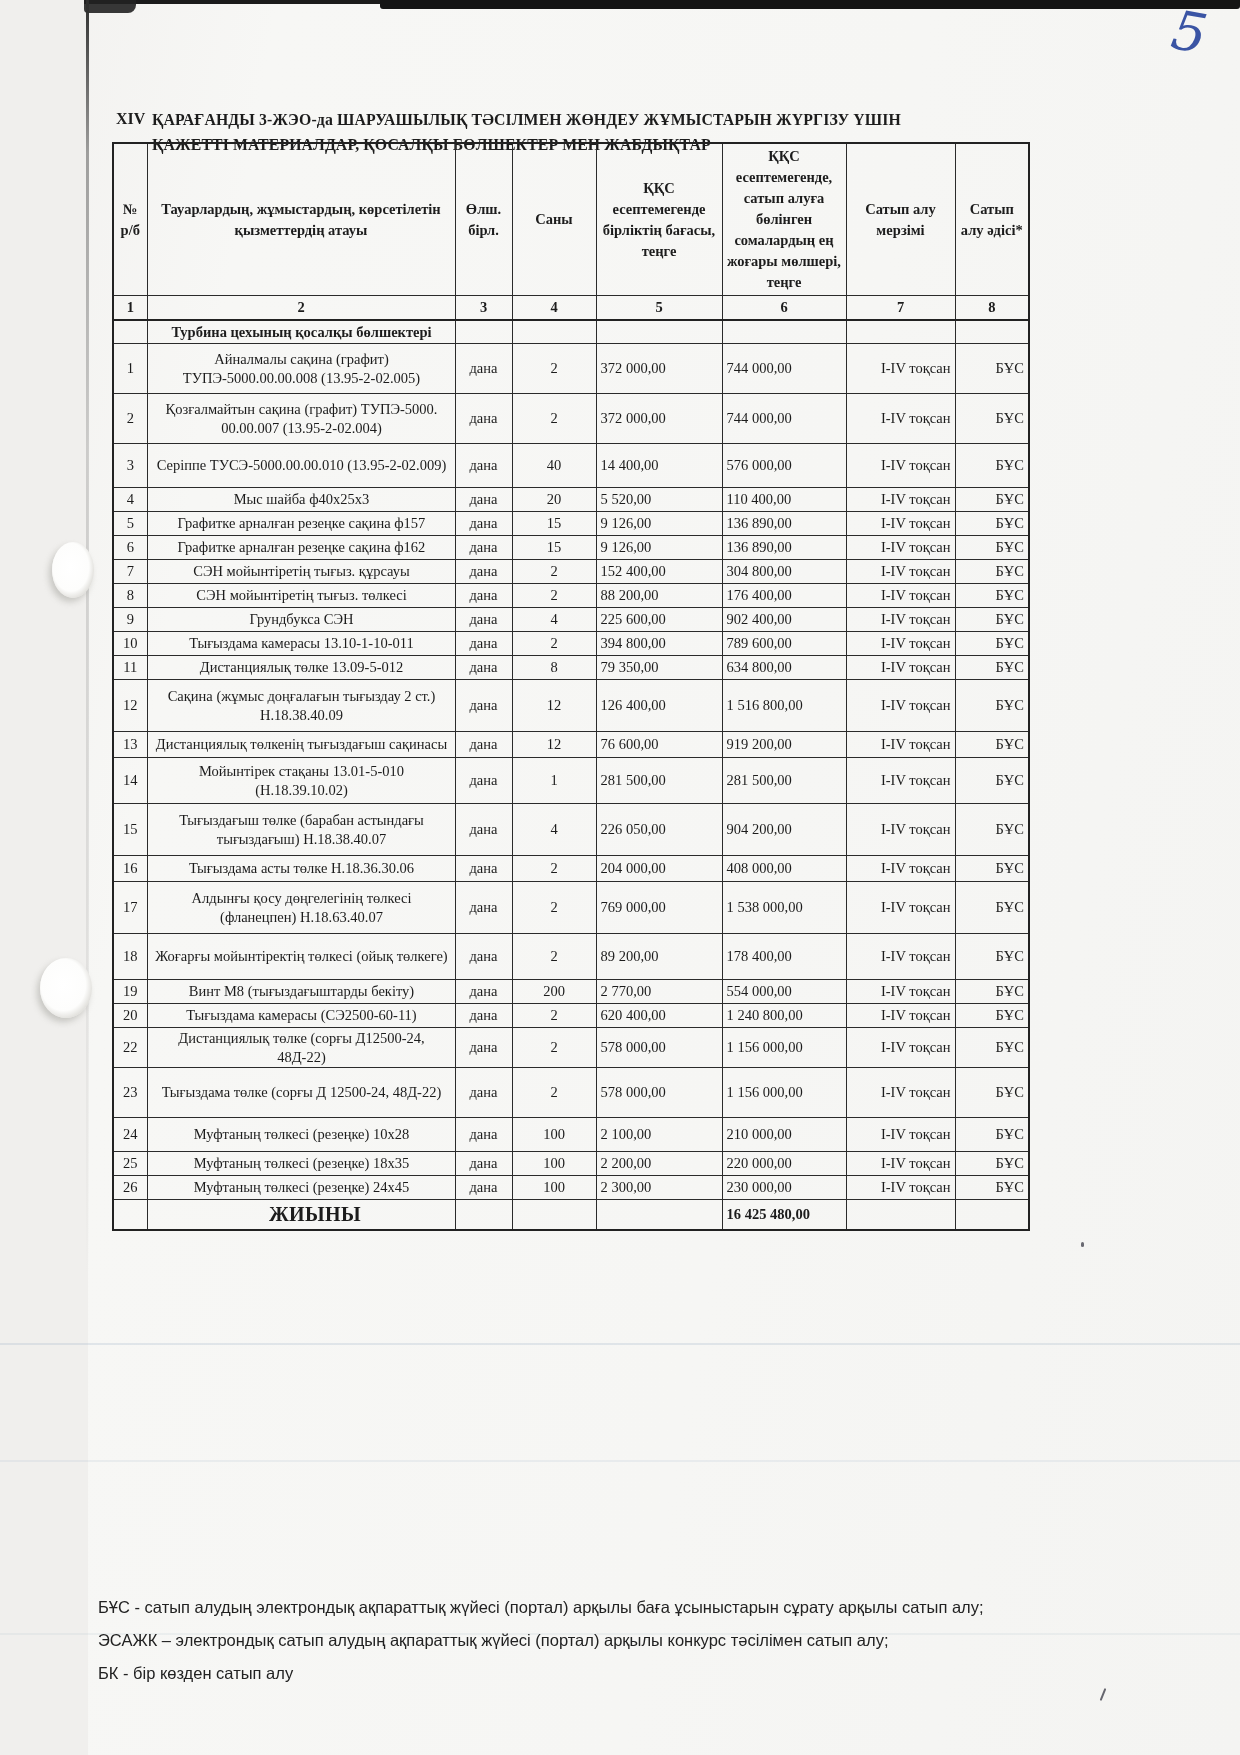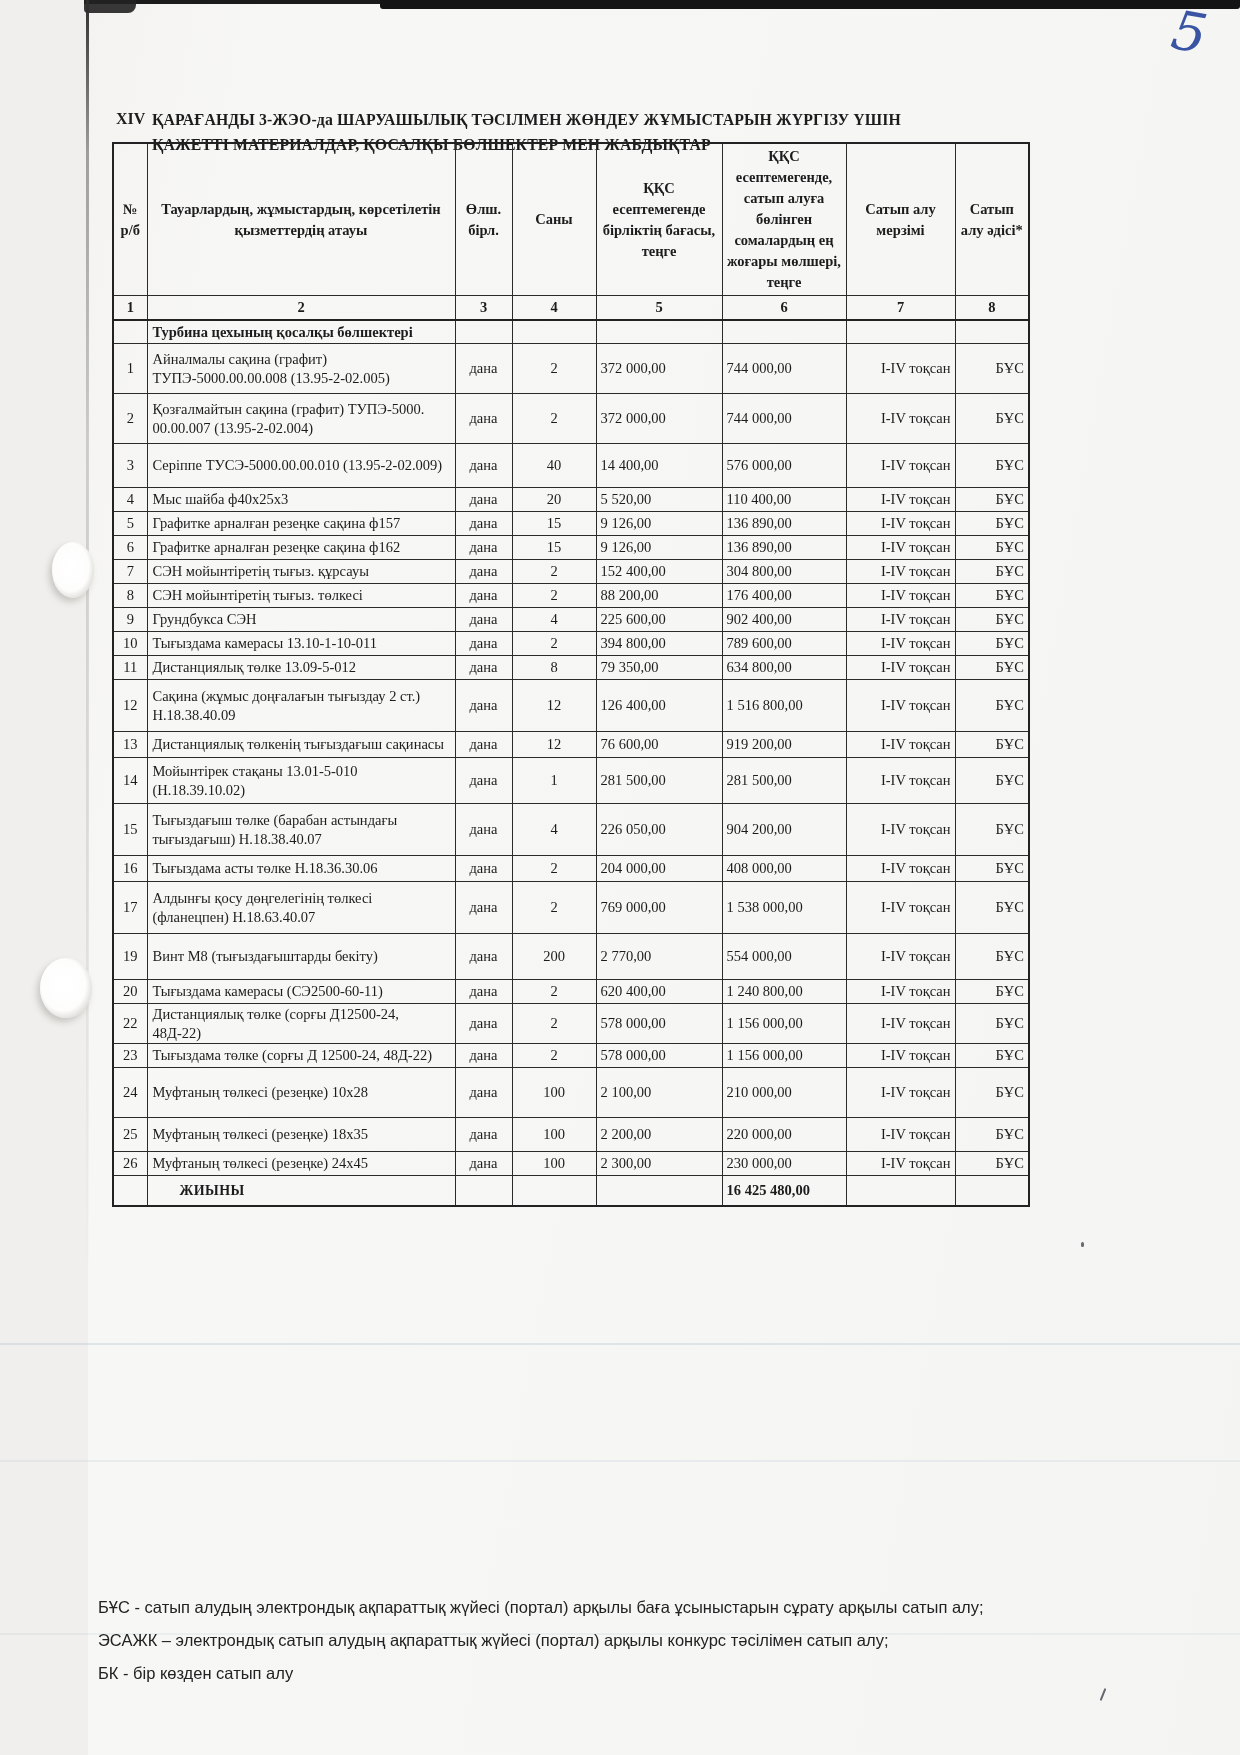--- a/index.html
+++ b/index.html
@@ -42,40 +42,40 @@
     font-size:14.5px;line-height:1.28;overflow:hidden;}
   table.main{border:2px solid #222;}
   col.c1{width:34px;}col.c2{width:308px;}col.c3{width:57px;}col.c4{width:84px;}
   col.c5{width:126px;}col.c6{width:124px;}col.c7{width:109px;}col.c8{width:74px;}
   thead tr.head-row{height:134px;}
   thead tr.head-row th{font-weight:bold;text-align:center;font-size:14.5px;line-height:1.45;padding:2px 3px;}
   thead tr.num-row{height:24px;}
   thead tr.num-row th{font-weight:bold;text-align:center;border-bottom:2px solid #222;}
   tbody tr{height:24px;}
   tbody td.c1{text-align:center;}
-  tbody td.c2{text-align:left;padding-left:5px;}
+  tbody td.c2{text-align:center;padding-left:5px;}
   tbody td.c3,tbody td.c4{text-align:center;}
   tbody td.c5,tbody td.c6{padding-right:6px;white-space:nowrap;}
   tbody td.c7,tbody td.c8{text-align:right;white-space:nowrap;}
   tbody.section-body tr{height:24px;}
   tbody.section-body td{font-weight:bold;}
   tbody.items tr:nth-child(1),tbody.items tr:nth-child(2){height:50px;}
   tbody.items tr:nth-child(3){height:44px;}
   tbody.items tr:nth-child(12){height:52px;}
   tbody.items tr:nth-child(13){height:26px;margin-left:47px;}
   tbody.items tr:nth-child(14){height:46px;}
   tbody.items tr:nth-child(15){height:52px;}
   tbody.items tr:nth-child(16){height:26px;}
   tbody.items tr:nth-child(17){height:52px;}
   tbody.items tr:nth-child(18){height:46px;}
   tbody.items tr:nth-child(22){height:50px;}
   tbody.items tr:nth-child(23){height:34px;}
   tbody.totals tr{height:30px;}
   tbody.totals td{font-weight:bold;border-bottom:2px solid #222;}
-  tbody.totals td.c2{font-size:14px;letter-spacing:.4px;padding-left:32px;}
+  tbody.totals td.c2{font-size:20px;letter-spacing:.4px;padding-left:32px;}
   
   .notes{position:absolute;left:98px;top:1598px;width:1000px;
     font-family:"Liberation Sans", sans-serif;font-size:16.5px;color:#222;}
   .notes .note-title{margin-bottom:15px;}
   .notes .note-line{margin-bottom:14px;}
 </style>
 </head>
 <body>
 
 <div class="page">
@@ -308,20 +308,30 @@
       <td class="c1">17</td>
       <td class="c2">Алдынғы қосу дөңгелегінің төлкесі (фланецпен) Н.18.63.40.07</td>
       <td class="c3">дана</td>
       <td class="c4">2</td>
       <td class="c5">769 000,00</td>
       <td class="c6">1 538 000,00</td>
       <td class="c7">I-IV тоқсан</td>
       <td class="c8">БҰС</td>
     </tr>
         <tr>
+      <td class="c1">18</td>
+      <td class="c2">Жоғарғы мойынтіректің төлкесі (ойық төлкеге)</td>
+      <td class="c3">дана</td>
+      <td class="c4">2</td>
+      <td class="c5">89 200,00</td>
+      <td class="c6">178 400,00</td>
+      <td class="c7">I-IV тоқсан</td>
+      <td class="c8">БҰС</td>
+    </tr>
+        <tr>
       <td class="c1">19</td>
       <td class="c2">Винт М8 (тығыздағыштарды бекіту)</td>
       <td class="c3">дана</td>
       <td class="c4">200</td>
       <td class="c5">2 770,00</td>
       <td class="c6">554 000,00</td>
       <td class="c7">I-IV тоқсан</td>
       <td class="c8">БҰС</td>
     </tr>
         <tr>

